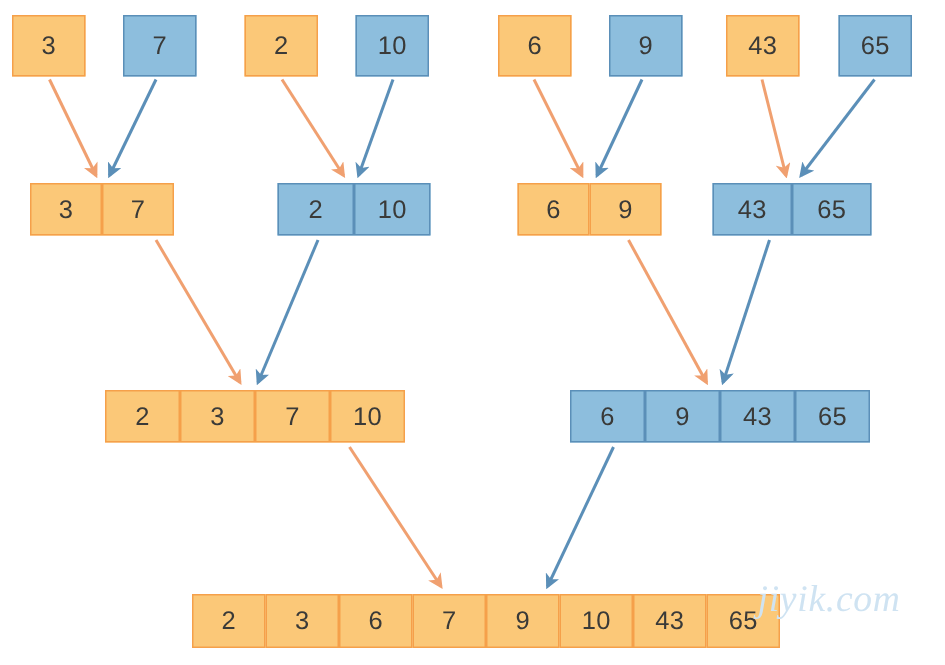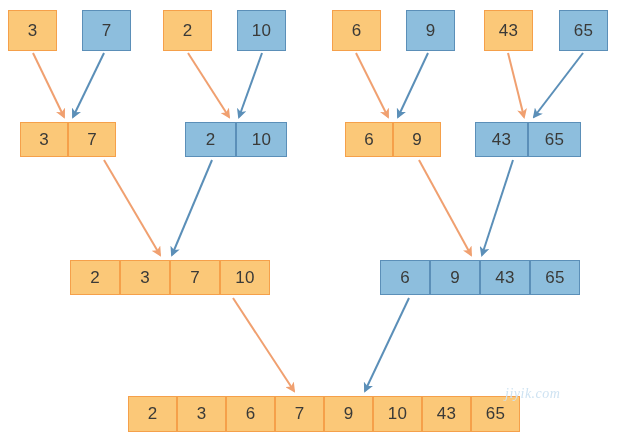--- a/index.html
+++ b/index.html
@@ -45,21 +45,21 @@
     background: #8dbedd;
     border: 1px solid #5b8fb8;
   }
   .array-group .cell + .cell {
     border-left-width: 1px;
   }
   .watermark {
     position: absolute;
     font-family: "Liberation Serif", serif;
     font-style: italic;
-    font-size: 14px;
+    font-size: 25px;
     color: #cfe3f2;
     letter-spacing: 0.5px;
     white-space: nowrap;
   }
 </style>
 </head>
 <body>
 
 <div id="canvas">
 

